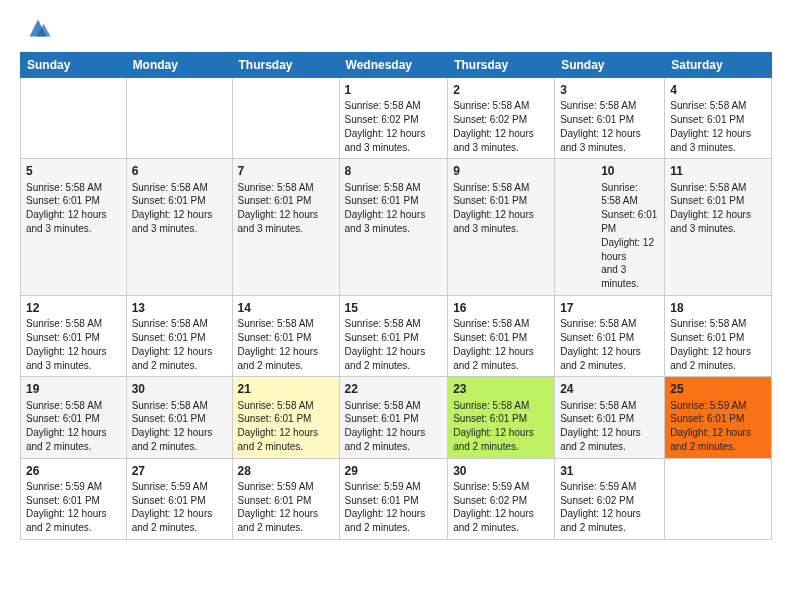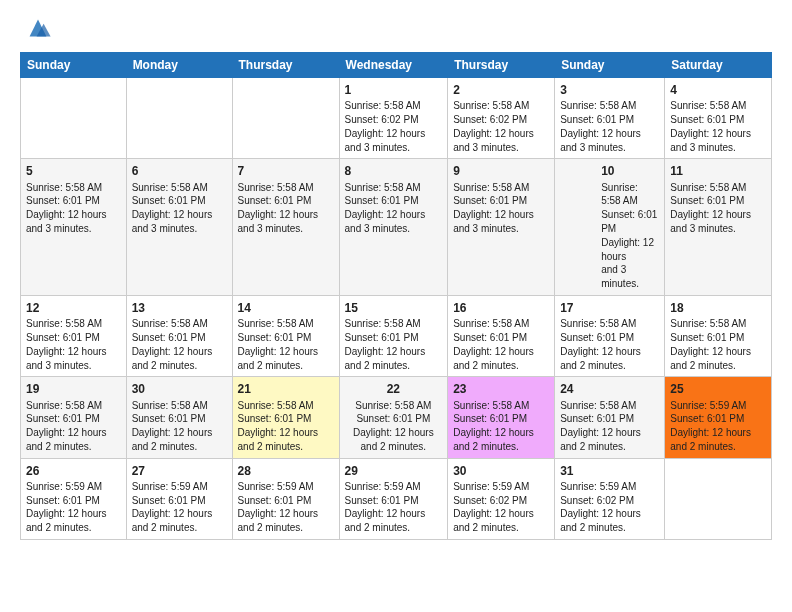--- a/index.html
+++ b/index.html
@@ -289,28 +289,28 @@
 Daylight: 12 hours
 and 2 minutes.</div>
           </td>
           <td style="background: #fef9c3;">
             <div class="day-number">21</div>
             <div class="day-info" style="white-space: pre-line;">Sunrise: 5:58 AM
 Sunset: 6:01 PM
 Daylight: 12 hours
 and 2 minutes.</div>
           </td>
-          <td style="background: rgb(245, 245, 245); text-align: center;">
+          <td style="background: rgb(245, 245, 245);">
             <div class="day-number">22</div>
             <div class="day-info" style="white-space: pre-line;">Sunrise: 5:58 AM
 Sunset: 6:01 PM
 Daylight: 12 hours
 and 2 minutes.</div>
           </td>
-          <td style="background: #f0abfc;">
+          <td style="background: #bef264;">
             <div class="day-number">23</div>
             <div class="day-info" style="white-space: pre-line;">Sunrise: 5:58 AM
 Sunset: 6:01 PM
 Daylight: 12 hours
 and 2 minutes.</div>
           </td>
           <td style="background: rgb(245, 245, 245);">
             <div class="day-number">24</div>
             <div class="day-info" style="white-space: pre-line;">Sunrise: 5:58 AM
 Sunset: 6:01 PM

